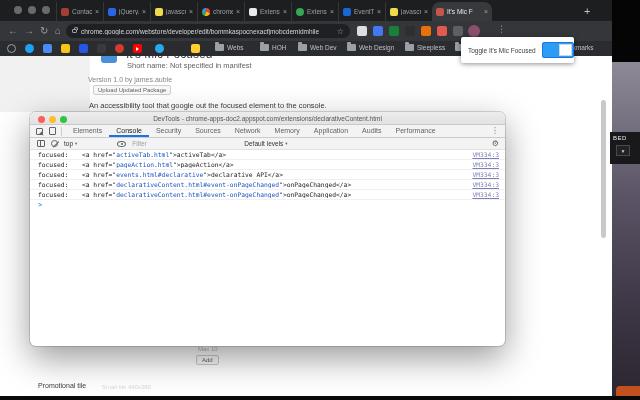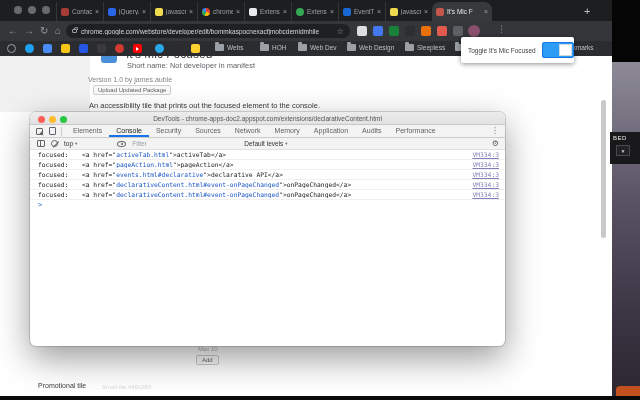--- a/index.html
+++ b/index.html
@@ -266,24 +266,24 @@
       <span class="tplabel">Toggle It's Mic Focused</span>
       <span id="toggle">
           <span class="knob"></span>
         </span>
     </div>
 
     <div id="page">
       <div id="page-graypatch"></div>
       <span id="ext-icon"></span>
       <span id="ext-title">It's Mic Focused</span>
-      <span id="short-name">Short name: Not developer in manifest</span>
+      <span id="short-name">Short name: Not specified in manifest</span>
       <span id="version-line">Version 1.0 by james.auble</span>
       <span id="upload-btn">Upload Updated Package</span>
-      <span id="description">An accessibility tile that prints out the focused element to the console.</span>
+      <span id="description">An accessibility tool that google out the focused element to the console.</span>
       <span id="add-hint">Max 10</span>
       <span id="add-btn">Add</span>
       <span id="promo-label">Promotional tile</span>
       <span id="promo-hint">Small tile 440x280</span>
       <span id="scrollbar-thumb"></span>
     </div>
 
     <div id="devtools">
       <div id="dt-titlebar">
         <span class="dt-light" style="left:8px;  background:#ff5f57"></span>

